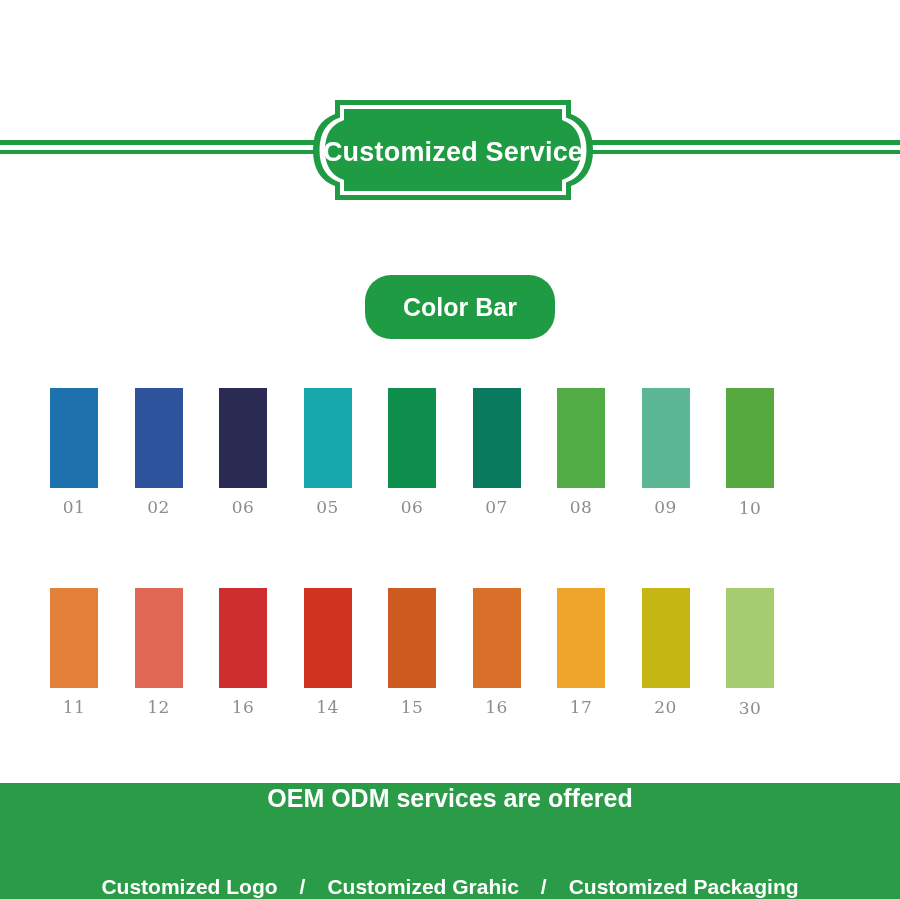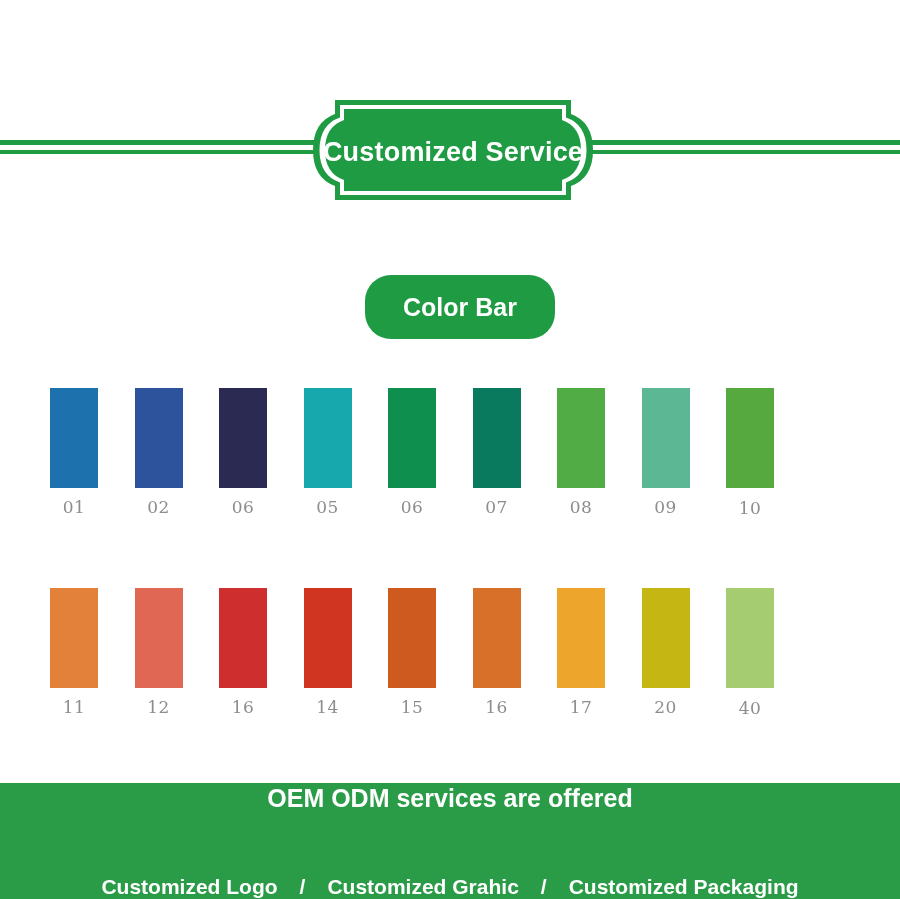--- a/index.html
+++ b/index.html
@@ -288,21 +288,21 @@
   <div class="swatch-cell">
     <div class="swatch-chip" style="background:#eda62b"></div>
     <div class="swatch-label">17</div>
   </div>
   <div class="swatch-cell">
     <div class="swatch-chip" style="background:#c5b614"></div>
     <div class="swatch-label">20</div>
   </div>
   <div class="swatch-cell">
     <div class="swatch-chip" style="background:#a5cc70"></div>
-    <div class="swatch-label">40</div>
+    <div class="swatch-label">30</div>
   </div>
 </div>
 
 <div class="footer-banner">
   <div class="footer-headline">OEM ODM services are offered</div>
   <div class="footer-items">
     <span class="footer-item">Customized Logo</span>
     <span class="footer-sep">/</span>
     <span class="footer-item">Customized Grahic</span>
     <span class="footer-sep">/</span>

